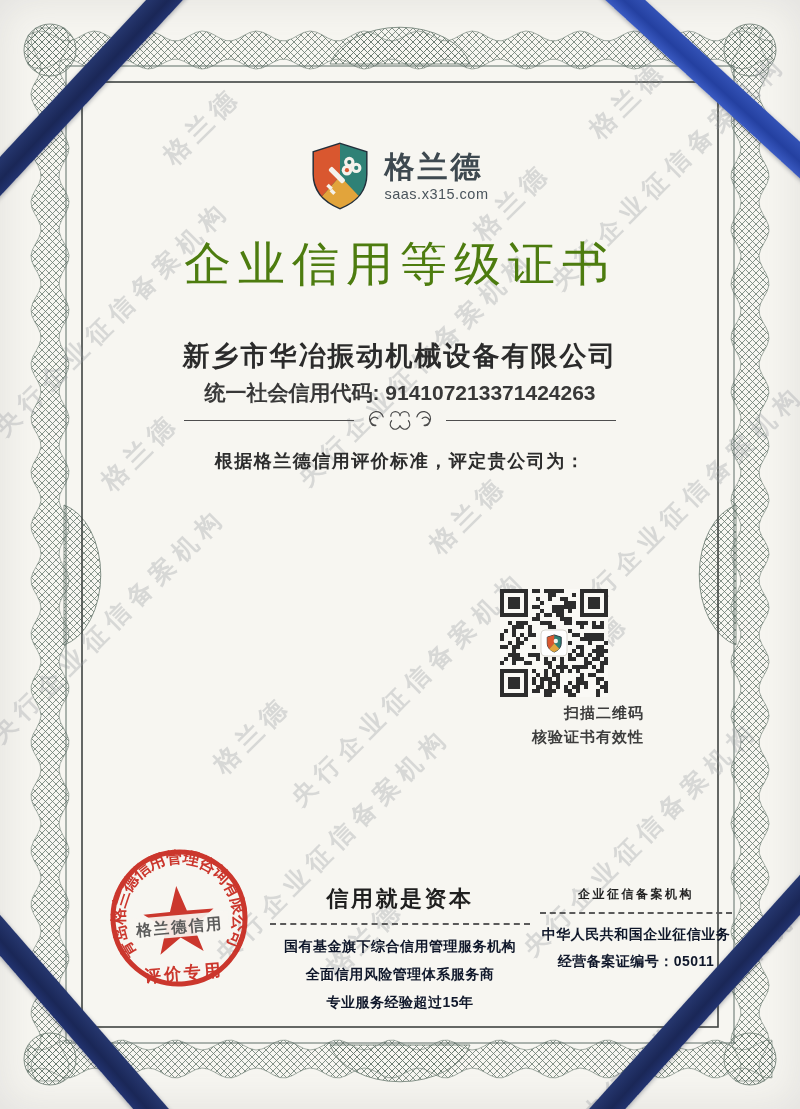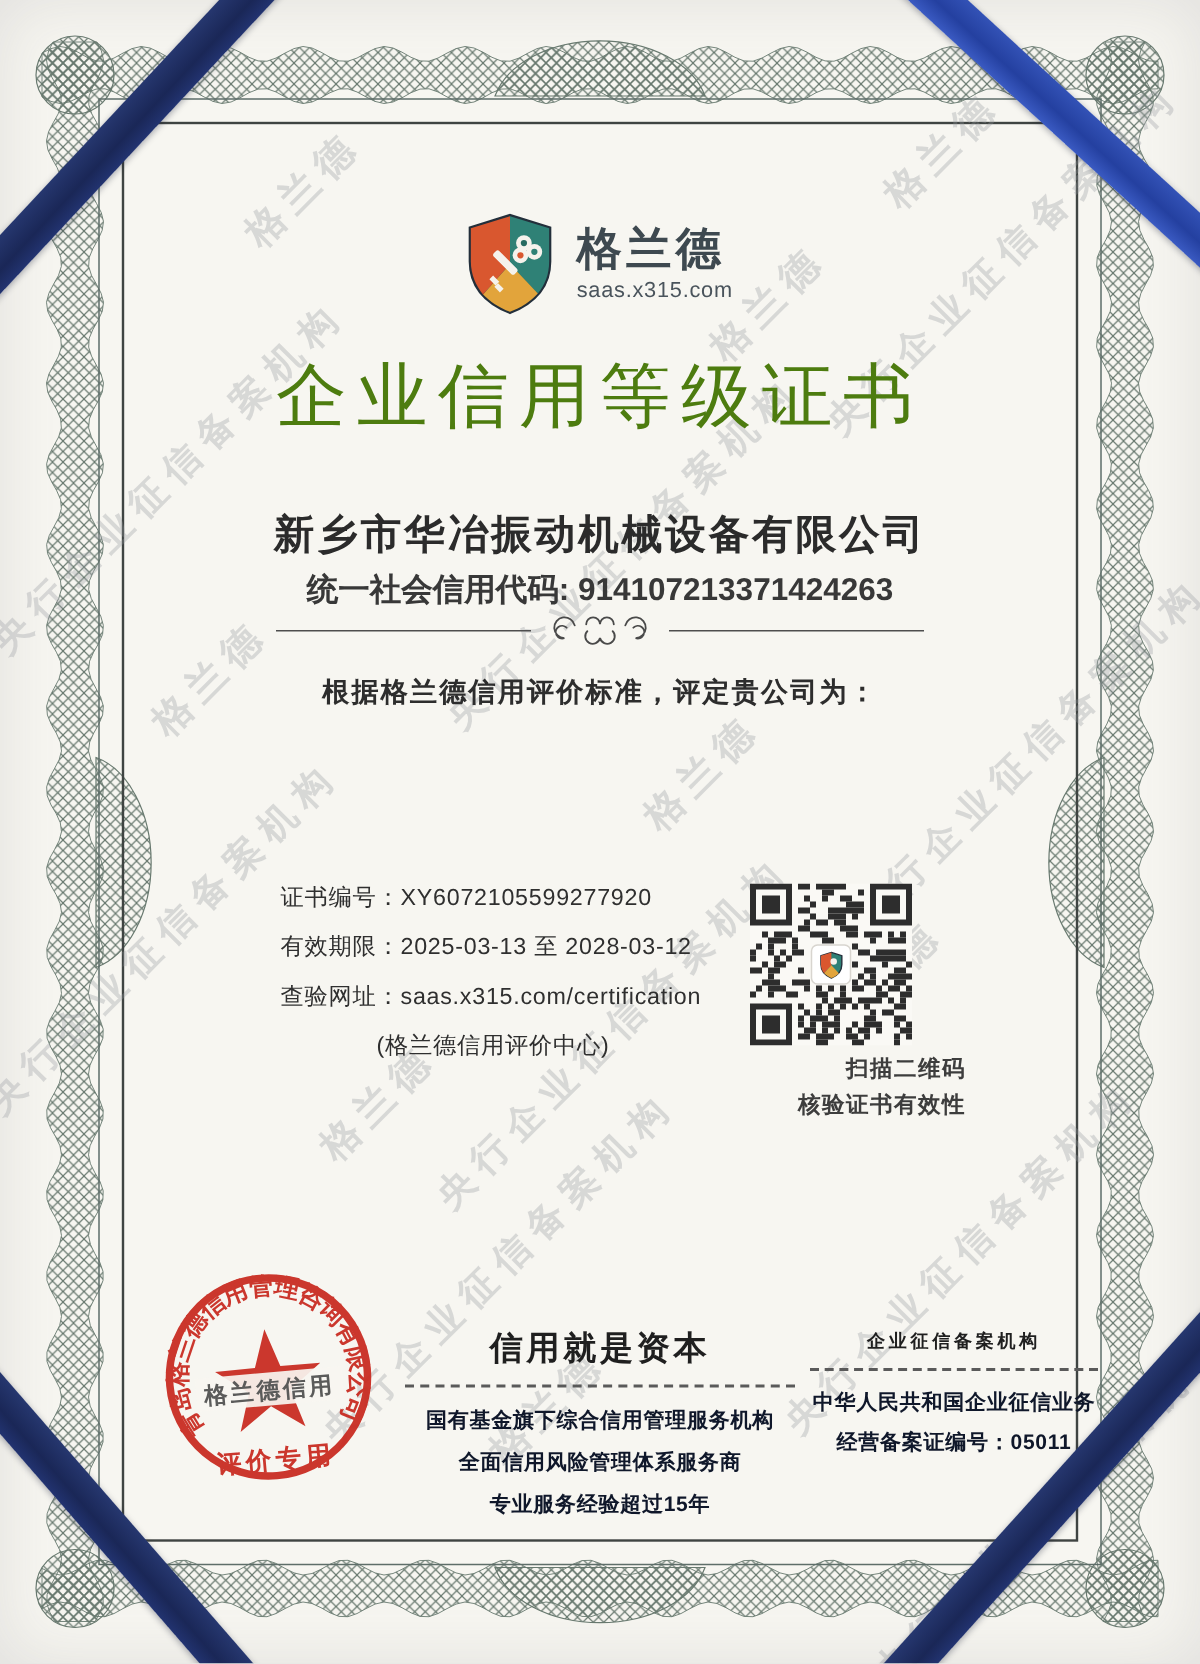--- a/index.html
+++ b/index.html
@@ -147,32 +147,20 @@
         <path d="M 22 -4 a 9 9 0 1 1 9 11 a 5.5 5.5 0 1 0 -2 -9"></path>
         <path d="M -12 -5 a 6 6 0 1 1 12 0 a 6 6 0 1 1 12 0"></path>
         <path d="M -11 1 a 6.5 6.5 0 1 0 11 6 a 6.5 6.5 0 1 0 11 -6"></path>
       </g>
     </svg>
     <div class="line"></div>
   </div>
 
   <div class="abs cw statement">根据格兰德信用评价标准，评定贵公司为：</div>
 
-  <div class="abs details">
-    <div class="row">
-      <span>证书编号：</span><span>XY6072105599277920</span>
-    </div>
-    <div class="row">
-      <span>有效期限：</span><span>2025-03-13 至 2028-03-12</span>
-    </div>
-    <div class="row">
-      <span>查验网址：</span><span>saas.x315.com/certification</span>
-    </div>
-    <div class="row indent">(格兰德信用评价中心)</div>
-  </div>
 
   <div class="abs qr-wrap">
     <svg id="qr" width="108" height="108">
         <rect x="0" y="0" width="108" height="108" fill="#faf9f5"></rect>
         <rect x="32" y="0" width="4" height="4" fill="#2d2d2d"></rect>
         <rect x="36" y="0" width="4" height="4" fill="#2d2d2d"></rect>
         <rect x="44" y="0" width="4" height="4" fill="#2d2d2d"></rect>
         <rect x="48" y="0" width="4" height="4" fill="#2d2d2d"></rect>
         <rect x="52" y="0" width="4" height="4" fill="#2d2d2d"></rect>
         <rect x="56" y="0" width="4" height="4" fill="#2d2d2d"></rect>

